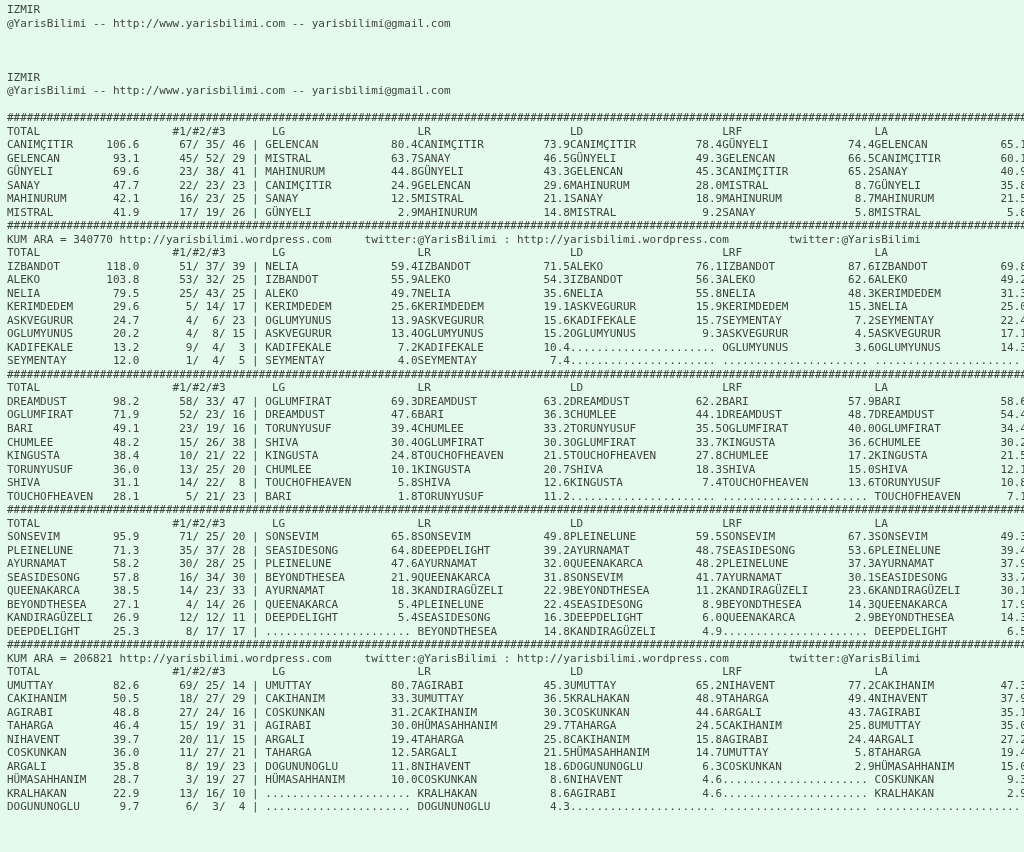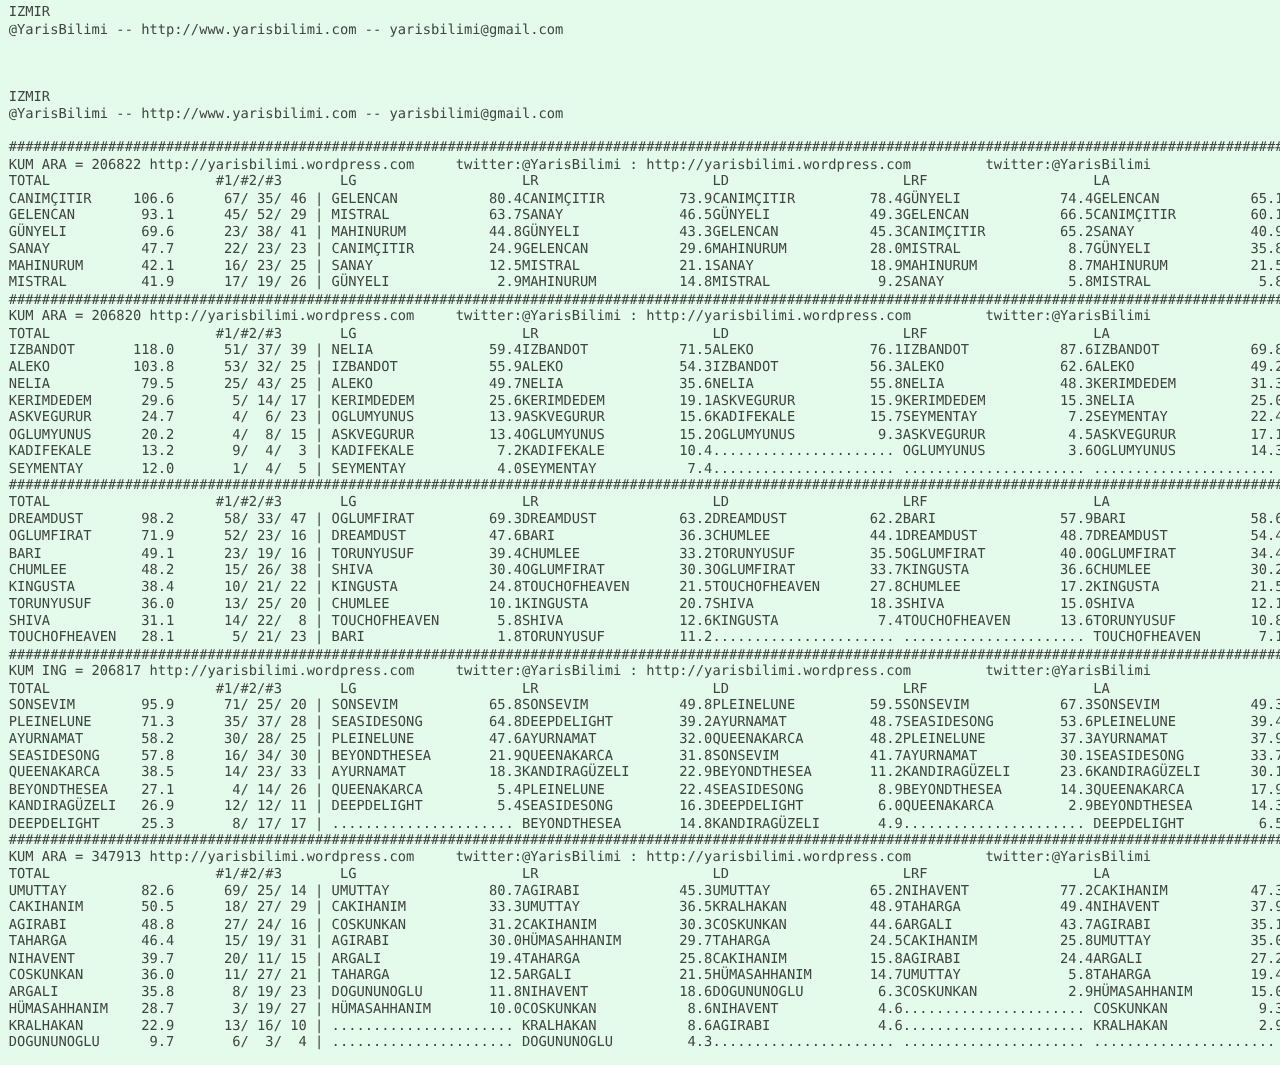--- a/index.html
+++ b/index.html
@@ -25,32 +25,31 @@
     <div class="line"></div>
   </div>
   <div>
     <div class="line">IZMIR</div>
     <div class="line">@YarisBilimi -- http://www.yarisbilimi.com -- yarisbilimi@gmail.com</div>
     <div class="line"></div>
   </div>
   <div>
       <section>
         <div class="line">##########################################################################################################################################################</div>
-        <div class="line">KUM ARA = 206822 http://yarisbilimi.wordpress.com     twitter:@YarisBilimi : http://yarisbilimi.wordpress.com         twitter:@YarisBilimi</div>
         <div class="line">TOTAL                    #1/#2/#3       LG                    LR                     LD                     LRF                    LA</div>
         <div class="line">CANIMÇITIR     106.6      67/ 35/ 46 | GELENCAN           80.4CANIMÇITIR         73.9CANIMÇITIR         78.4GÜNYELI            74.4GELENCAN           65.1</div>
         <div class="line">GELENCAN        93.1      45/ 52/ 29 | MISTRAL            63.7SANAY              46.5GÜNYELI            49.3GELENCAN           66.5CANIMÇITIR         60.1</div>
         <div class="line">GÜNYELI         69.6      23/ 38/ 41 | MAHINURUM          44.8GÜNYELI            43.3GELENCAN           45.3CANIMÇITIR         65.2SANAY              40.9</div>
         <div class="line">SANAY           47.7      22/ 23/ 23 | CANIMÇITIR         24.9GELENCAN           29.6MAHINURUM          28.0MISTRAL             8.7GÜNYELI            35.8</div>
         <div class="line">MAHINURUM       42.1      16/ 23/ 25 | SANAY              12.5MISTRAL            21.1SANAY              18.9MAHINURUM           8.7MAHINURUM          21.5</div>
         <div class="line">MISTRAL         41.9      17/ 19/ 26 | GÜNYELI             2.9MAHINURUM          14.8MISTRAL             9.2SANAY               5.8MISTRAL             5.8</div>
       </section>
       <section>
         <div class="line">##########################################################################################################################################################</div>
-        <div class="line">KUM ARA = 206820 http://yarisbilimi.wordpress.com     twitter:@YarisBilimi : http://yarisbilimi.wordpress.com         twitter:@YarisBilimi</div>
+        <div class="line">KUM ARA = 340770 http://yarisbilimi.wordpress.com     twitter:@YarisBilimi : http://yarisbilimi.wordpress.com         twitter:@YarisBilimi</div>
         <div class="line">TOTAL                    #1/#2/#3       LG                    LR                     LD                     LRF                    LA</div>
         <div class="line">IZBANDOT       118.0      51/ 37/ 39 | NELIA              59.4IZBANDOT           71.5ALEKO              76.1IZBANDOT           87.6IZBANDOT           69.8</div>
         <div class="line">ALEKO          103.8      53/ 32/ 25 | IZBANDOT           55.9ALEKO              54.3IZBANDOT           56.3ALEKO              62.6ALEKO              49.2</div>
         <div class="line">NELIA           79.5      25/ 43/ 25 | ALEKO              49.7NELIA              35.6NELIA              55.8NELIA              48.3KERIMDEDEM         31.3</div>
         <div class="line">KERIMDEDEM      29.6       5/ 14/ 17 | KERIMDEDEM         25.6KERIMDEDEM         19.1ASKVEGURUR         15.9KERIMDEDEM         15.3NELIA              25.0</div>
         <div class="line">ASKVEGURUR      24.7       4/  6/ 23 | OGLUMYUNUS         13.9ASKVEGURUR         15.6KADIFEKALE         15.7SEYMENTAY           7.2SEYMENTAY          22.4</div>
         <div class="line">OGLUMYUNUS      20.2       4/  8/ 15 | ASKVEGURUR         13.4OGLUMYUNUS         15.2OGLUMYUNUS          9.3ASKVEGURUR          4.5ASKVEGURUR         17.1</div>
         <div class="line">KADIFEKALE      13.2       9/  4/  3 | KADIFEKALE          7.2KADIFEKALE         10.4...................... OGLUMYUNUS          3.6OGLUMYUNUS         14.3</div>
         <div class="line">SEYMENTAY       12.0       1/  4/  5 | SEYMENTAY           4.0SEYMENTAY           7.4...................... ...................... ...................... </div>
       </section>
@@ -61,34 +60,33 @@
         <div class="line">OGLUMFIRAT      71.9      52/ 23/ 16 | DREAMDUST          47.6BARI               36.3CHUMLEE            44.1DREAMDUST          48.7DREAMDUST          54.4</div>
         <div class="line">BARI            49.1      23/ 19/ 16 | TORUNYUSUF         39.4CHUMLEE            33.2TORUNYUSUF         35.5OGLUMFIRAT         40.0OGLUMFIRAT         34.4</div>
         <div class="line">CHUMLEE         48.2      15/ 26/ 38 | SHIVA              30.4OGLUMFIRAT         30.3OGLUMFIRAT         33.7KINGUSTA           36.6CHUMLEE            30.2</div>
         <div class="line">KINGUSTA        38.4      10/ 21/ 22 | KINGUSTA           24.8TOUCHOFHEAVEN      21.5TOUCHOFHEAVEN      27.8CHUMLEE            17.2KINGUSTA           21.5</div>
         <div class="line">TORUNYUSUF      36.0      13/ 25/ 20 | CHUMLEE            10.1KINGUSTA           20.7SHIVA              18.3SHIVA              15.0SHIVA              12.1</div>
         <div class="line">SHIVA           31.1      14/ 22/  8 | TOUCHOFHEAVEN       5.8SHIVA              12.6KINGUSTA            7.4TOUCHOFHEAVEN      13.6TORUNYUSUF         10.8</div>
         <div class="line">TOUCHOFHEAVEN   28.1       5/ 21/ 23 | BARI                1.8TORUNYUSUF         11.2...................... ...................... TOUCHOFHEAVEN       7.1</div>
       </section>
       <section>
         <div class="line">##########################################################################################################################################################</div>
-        <div class="line">KUM ING = 206817 http://yarisbilimi.wordpress.com     twitter:@YarisBilimi : http://yarisbilimi.wordpress.com         twitter:@YarisBilimi</div>
         <div class="line">TOTAL                    #1/#2/#3       LG                    LR                     LD                     LRF                    LA</div>
         <div class="line">SONSEVIM        95.9      71/ 25/ 20 | SONSEVIM           65.8SONSEVIM           49.8PLEINELUNE         59.5SONSEVIM           67.3SONSEVIM           49.3</div>
         <div class="line">PLEINELUNE      71.3      35/ 37/ 28 | SEASIDESONG        64.8DEEPDELIGHT        39.2AYURNAMAT          48.7SEASIDESONG        53.6PLEINELUNE         39.4</div>
         <div class="line">AYURNAMAT       58.2      30/ 28/ 25 | PLEINELUNE         47.6AYURNAMAT          32.0QUEENAKARCA        48.2PLEINELUNE         37.3AYURNAMAT          37.9</div>
         <div class="line">SEASIDESONG     57.8      16/ 34/ 30 | BEYONDTHESEA       21.9QUEENAKARCA        31.8SONSEVIM           41.7AYURNAMAT          30.1SEASIDESONG        33.7</div>
         <div class="line">QUEENAKARCA     38.5      14/ 23/ 33 | AYURNAMAT          18.3KANDIRAGÜZELI      22.9BEYONDTHESEA       11.2KANDIRAGÜZELI      23.6KANDIRAGÜZELI      30.1</div>
         <div class="line">BEYONDTHESEA    27.1       4/ 14/ 26 | QUEENAKARCA         5.4PLEINELUNE         22.4SEASIDESONG         8.9BEYONDTHESEA       14.3QUEENAKARCA        17.9</div>
         <div class="line">KANDIRAGÜZELI   26.9      12/ 12/ 11 | DEEPDELIGHT         5.4SEASIDESONG        16.3DEEPDELIGHT         6.0QUEENAKARCA         2.9BEYONDTHESEA       14.3</div>
         <div class="line">DEEPDELIGHT     25.3       8/ 17/ 17 | ...................... BEYONDTHESEA       14.8KANDIRAGÜZELI       4.9...................... DEEPDELIGHT         6.5</div>
       </section>
       <section>
         <div class="line">##########################################################################################################################################################</div>
-        <div class="line">KUM ARA = 347913 http://yarisbilimi.wordpress.com     twitter:@YarisBilimi : http://yarisbilimi.wordpress.com         twitter:@YarisBilimi</div>
+        <div class="line">KUM ARA = 206821 http://yarisbilimi.wordpress.com     twitter:@YarisBilimi : http://yarisbilimi.wordpress.com         twitter:@YarisBilimi</div>
         <div class="line">TOTAL                    #1/#2/#3       LG                    LR                     LD                     LRF                    LA</div>
         <div class="line">UMUTTAY         82.6      69/ 25/ 14 | UMUTTAY            80.7AGIRABI            45.3UMUTTAY            65.2NIHAVENT           77.2CAKIHANIM          47.3</div>
         <div class="line">CAKIHANIM       50.5      18/ 27/ 29 | CAKIHANIM          33.3UMUTTAY            36.5KRALHAKAN          48.9TAHARGA            49.4NIHAVENT           37.9</div>
         <div class="line">AGIRABI         48.8      27/ 24/ 16 | COSKUNKAN          31.2CAKIHANIM          30.3COSKUNKAN          44.6ARGALI             43.7AGIRABI            35.1</div>
         <div class="line">TAHARGA         46.4      15/ 19/ 31 | AGIRABI            30.0HÜMASAHHANIM       29.7TAHARGA            24.5CAKIHANIM          25.8UMUTTAY            35.0</div>
         <div class="line">NIHAVENT        39.7      20/ 11/ 15 | ARGALI             19.4TAHARGA            25.8CAKIHANIM          15.8AGIRABI            24.4ARGALI             27.2</div>
         <div class="line">COSKUNKAN       36.0      11/ 27/ 21 | TAHARGA            12.5ARGALI             21.5HÜMASAHHANIM       14.7UMUTTAY             5.8TAHARGA            19.4</div>
         <div class="line">ARGALI          35.8       8/ 19/ 23 | DOGUNUNOGLU        11.8NIHAVENT           18.6DOGUNUNOGLU         6.3COSKUNKAN           2.9HÜMASAHHANIM       15.0</div>
         <div class="line">HÜMASAHHANIM    28.7       3/ 19/ 27 | HÜMASAHHANIM       10.0COSKUNKAN           8.6NIHAVENT            4.6...................... COSKUNKAN           9.3</div>
         <div class="line">KRALHAKAN       22.9      13/ 16/ 10 | ...................... KRALHAKAN           8.6AGIRABI             4.6...................... KRALHAKAN           2.9</div>

